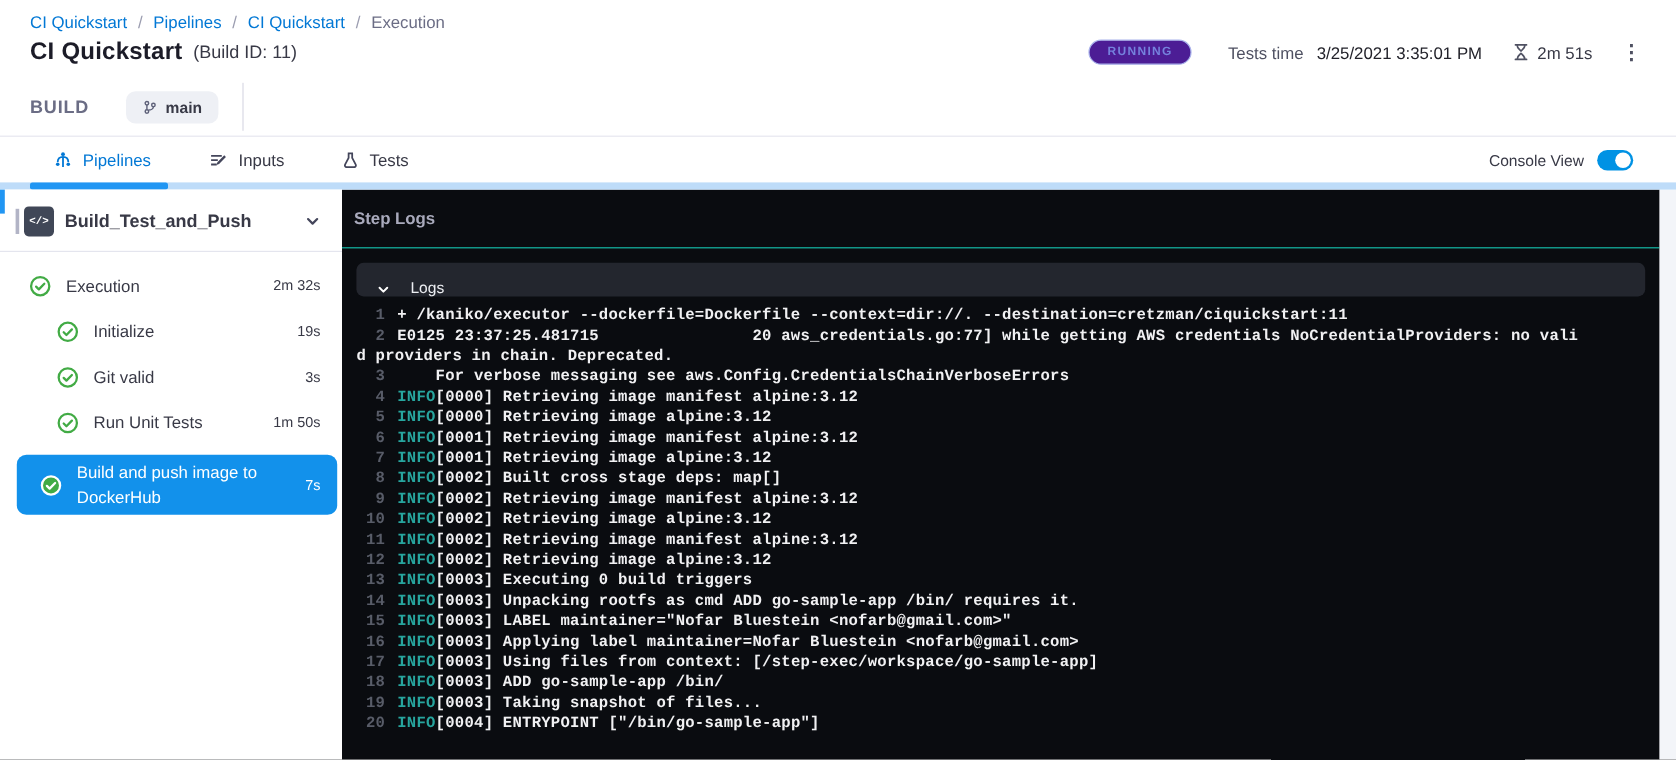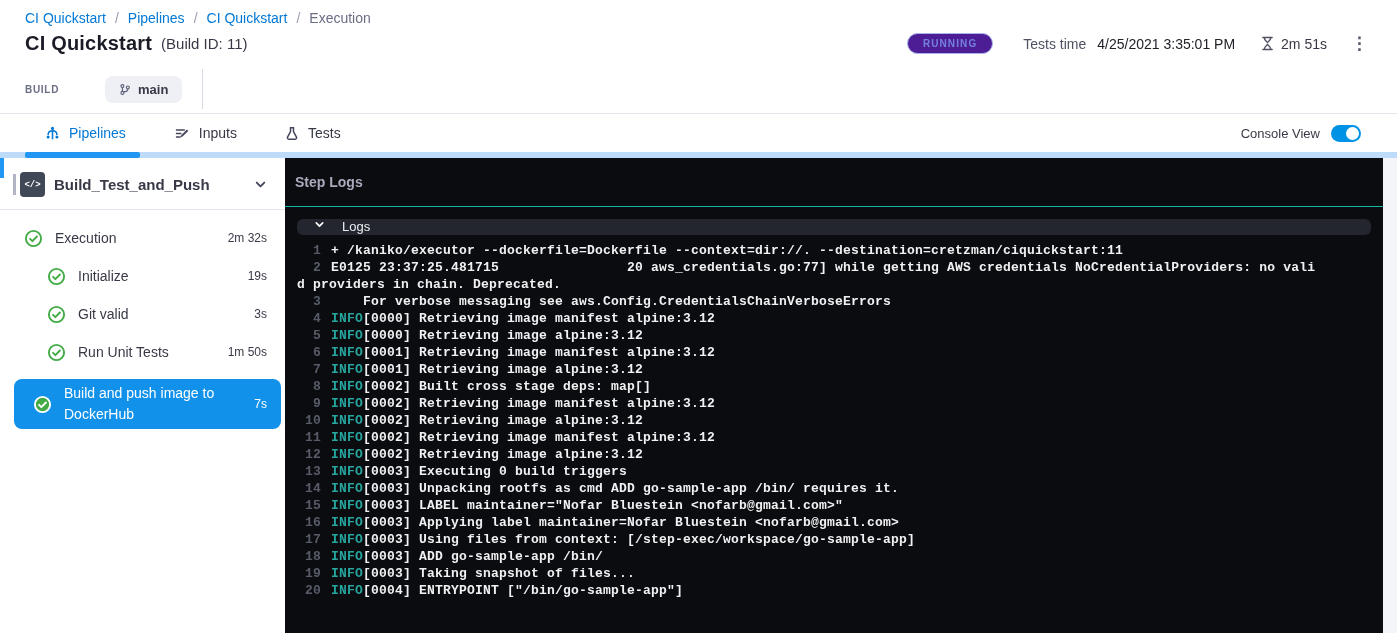--- a/index.html
+++ b/index.html
@@ -27,21 +27,21 @@
     border:1px solid #aab4ec; color:#7582dd; background:#4c1d95;
     border-radius:999px; padding:4px 15px; font-size:10px; font-weight:bold;
     letter-spacing:1.1px; margin-right:30px;
   }
   .st-label { font-size:14px; color:#4f5162; margin-right:11px; }
   .st-value { font-size:14px; color:#22222a; font-weight:500; margin-right:26px; }
   .elapsed { display:flex; align-items:center; gap:7px; font-size:14px; color:#383946; margin-right:20px; }
   .kebab { font-size:17px; font-weight:bold; color:#4f5162; cursor:pointer; padding:0 4px; line-height:1; }
 
   .build-row { display:flex; align-items:center; margin-top:10px; height:48px; }
-  .build-label { font-size:10px; font-weight:bold; color:#6b6d85; letter-spacing:.7px; width:80px; }
+  .build-label { font-size:15px; font-weight:bold; color:#6b6d85; letter-spacing:.7px; width:80px; }
   .branch-pill {
     display:flex; align-items:center; gap:7px; background:#eef0f5; border-radius:8px;
     padding:6px 14px; font-size:13px; font-weight:bold; color:#383946; cursor:pointer;
   }
   .vdiv { width:1px; height:40px; background:#d9dae5; margin-left:20px; }
 
   
   .tabs-row { border-top:1px solid #e6e7ef; display:flex; align-items:center; height:39px; padding-left:45px; background:#fff; }
   .tab { display:flex; align-items:center; gap:9px; font-size:14px; color:#383946; margin-right:48px; cursor:pointer; }
   .tab.active { color:#0278d5; }
@@ -80,22 +80,22 @@
     height:50px; padding-right:14px;
   }
   .step.selected .s-label { color:#fff; white-space:normal; width:160px; line-height:21px; font-weight:500; }
   .step.selected .s-dur { color:#fff; }
 
   
   .logpanel { flex:1; min-width:0; background:#0a0c10; display:flex; flex-direction:column; }
   .lp-header { height:49px; flex:none; display:flex; align-items:center; padding:0 10px; border-bottom:1px solid #14b8a6; }
   .lp-title { font-size:14px; font-weight:bold; color:#a9aabc; }
   .logs-bar {
-    margin:12px 12px 0; height:16px; flex:none; background:#23262e; border-radius:6px;
-    display:flex; align-items:flex-start; gap:17px; padding:0 17px; cursor:pointer;
+    margin:12px 12px 0; height:28px; flex:none; background:#23262e; border-radius:6px;
+    display:flex; align-items:flex-end; gap:17px; padding:0 17px; cursor:pointer;
   }
   .logs-label { font-size:13px; color:#eceef2; }
   .logbody {
     padding:7px 66px 0 12px; overflow:hidden;
     font-family:"Liberation Mono","DejaVu Sans Mono",monospace;
     font-weight:bold; font-size:13px; line-height:17px; letter-spacing:.2px;
     color:#f1f1f3; white-space:pre-wrap; word-break:break-all;
   }
   .lnum { display:inline-block; width:24px; text-align:right; margin-right:10px; color:#585c68; }
   .linfo { color:#27a59e; }
@@ -117,21 +117,21 @@
       <span class="crumb-sep">/</span>
       <span class="crumb-current">Execution</span>
     </div>
 
     <div class="title-row">
       <h1 class="page-title">CI Quickstart</h1>
       <span class="build-id">(Build ID: 11)</span>
       <div class="meta">
         <span class="badge">RUNNING</span>
         <span class="st-label">Tests time</span>
-        <span class="st-value">4/25/2021 3:35:01 PM</span>
+        <span class="st-value">3/25/2021 3:35:01 PM</span>
         <span class="elapsed">
           <span class="ticon">
             <svg width="13" height="15" viewBox="0 0 14 16" fill="none" stroke="#4f5162" stroke-width="1.5" stroke-linecap="round" stroke-linejoin="round">
                 <path d="M2 1.5h10M2 14.5h10M3.5 1.5c0 3.4 2.6 4.2 3.5 5.5.9-1.3 3.5-2.1 3.5-5.5M3.5 14.5c0-3.4 2.6-4.2 3.5-5.5.9 1.3 3.5 2.1 3.5 5.5z"></path>
               </svg>
           </span>
           <span>2m 51s</span>
         </span>
         <span class="kebab">⋮</span>
       </div>

